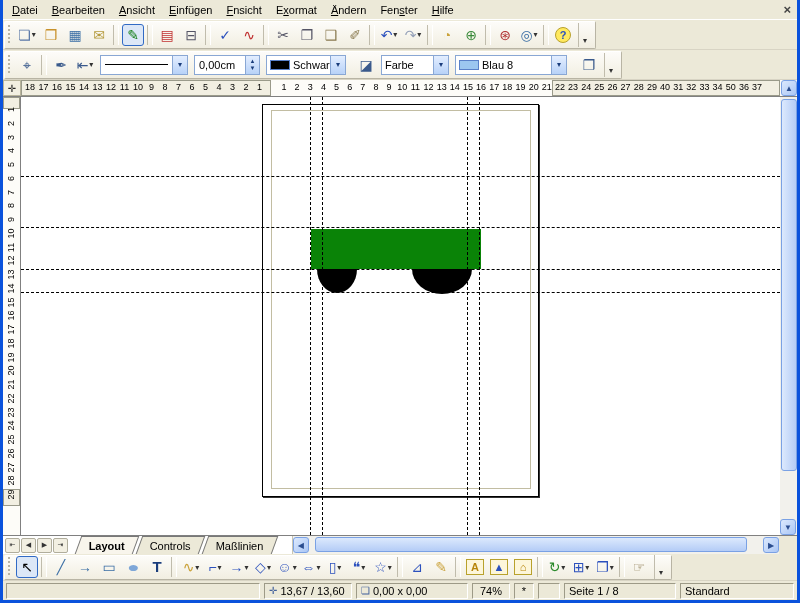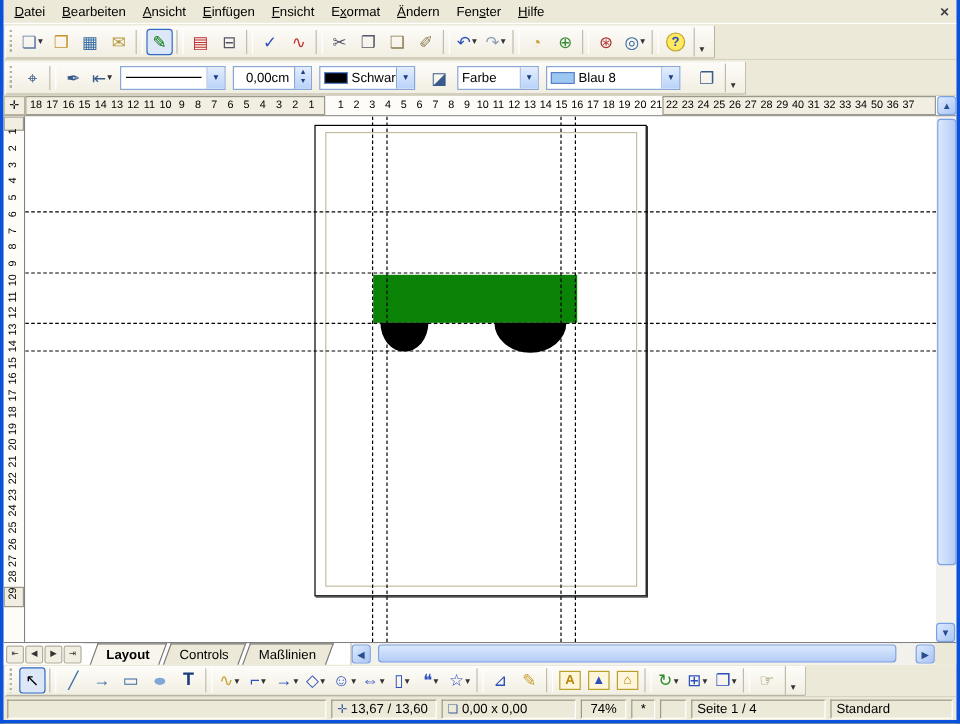--- a/index.html
+++ b/index.html
@@ -38,21 +38,21 @@
   .tbtn.boldT .g{font-weight:bold;font-size:15px;}
   .tbtn.oval .g{transform:scaleX(1.5);}
   .tb-over{width:13px;height:24px;margin-left:3px;border-left:1px solid #c0bcac;display:flex;align-items:flex-end;justify-content:center;color:#333;font-size:8px;padding-bottom:2px;}
   
   .combo{height:20px;background:#fff;border:1px solid #89A7D4;display:flex;align-items:center;margin:0 3px;font-size:11px;}
   .combo .ctext{padding:0 3px;overflow:hidden;white-space:nowrap;flex:1;}
   .combo .dbtn{width:15px;height:100%;flex:0 0 15px;border-left:1px solid #89A7D4;border-radius:0 1px 1px 0;
     background:linear-gradient(180deg,#E3EEFF,#B8D2F8);color:#1a3d7c;font-size:8px;display:flex;align-items:center;justify-content:center;}
   .swatch{width:20px;height:10px;margin-left:3px;border:1px solid #5a81c9;flex:0 0 20px;}
   .lineglyph{flex:1;height:0;border-top:1px solid #000;margin:0 4px;}
-  .spin{height:20px;background:#fff;border:1px solid #89A7D4;display:flex;align-items:center;margin:0 3px;font-size:11px;text-align:right;}
+  .spin{height:20px;background:#fff;border:1px solid #89A7D4;display:flex;align-items:center;margin:0 3px;font-size:11px;}
   .spin .stxt{padding:0 4px;flex:1;}
   .spin .sarrows{width:14px;height:100%;display:flex;flex-direction:column;border-left:1px solid #89A7D4;
     background:linear-gradient(180deg,#E3EEFF,#B8D2F8);color:#1a3d7c;font-size:6px;align-items:center;justify-content:center;line-height:7px;}
   
   .rulerrow{height:17px;flex:0 0 17px;display:flex;background:#FDFCF8;border-bottom:1px solid #808080;}
   .corner{width:18px;flex:0 0 18px;background:#F2EFE2;border:1px solid #b8b49c;display:flex;align-items:center;justify-content:center;font-size:10px;color:#222;}
   .hruler{position:relative;flex:1;overflow:hidden;}
   .rseg{position:absolute;top:0;bottom:0;background:#F2EFE2;border:1px solid #9a9a8a;}
   .rnum{position:absolute;top:2px;width:14px;text-align:center;font-size:9px;color:#000;z-index:2;}
   .rnum.v{left:0;width:16px;height:11px;line-height:11px;transform:rotate(-90deg);}
@@ -602,22 +602,22 @@
 
       <span class="scell center" style="width: 20px;">
         <span class="stext">*</span>
       </span>
 
       <span class="scell" style="width: 22px;">
         <span class="stext"></span>
       </span>
 
       <span class="scell" style="width: 112px;">
-        <span class="stext">Seite 1 / 4</span>
-      </span>
-
-      <span class="scell" style="width: 102px; align-items: center;">
+        <span class="stext">Seite 1 / 8</span>
+      </span>
+
+      <span class="scell" style="width: 114px; align-items: center;">
         <span class="stext">Standard</span>
       </span>
 
   </div>
 
 </div>
 
 </body></html>

